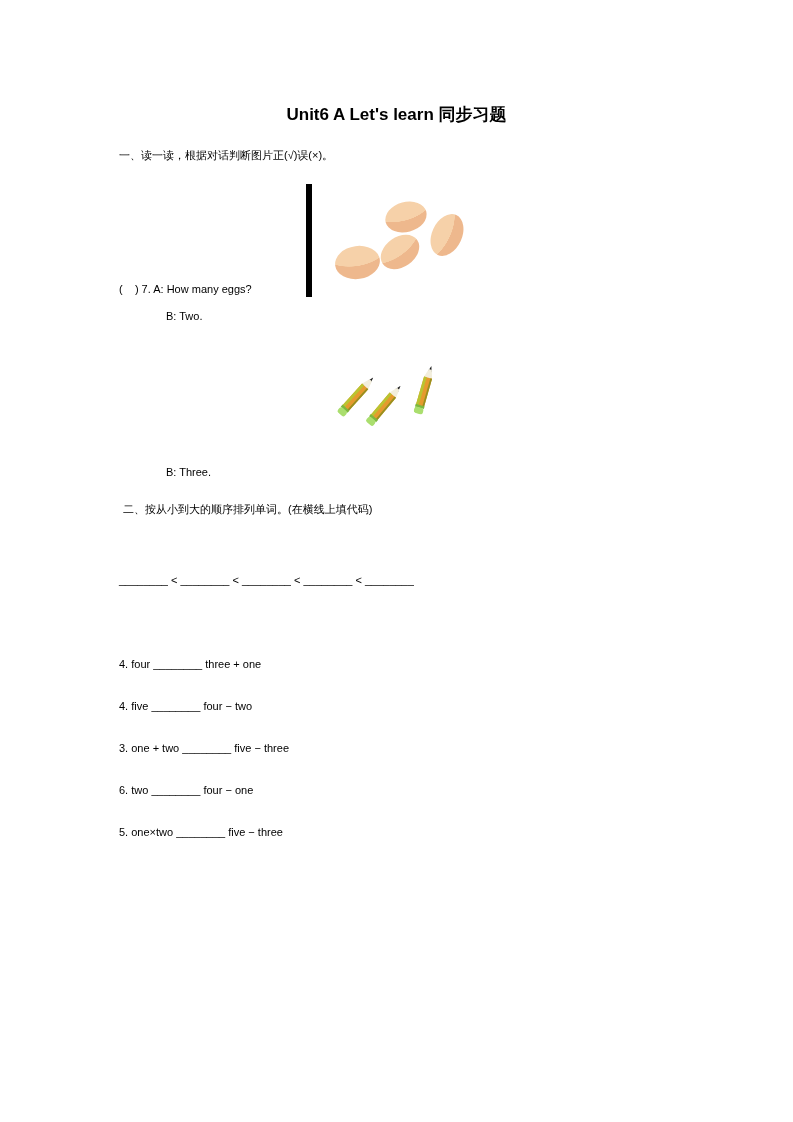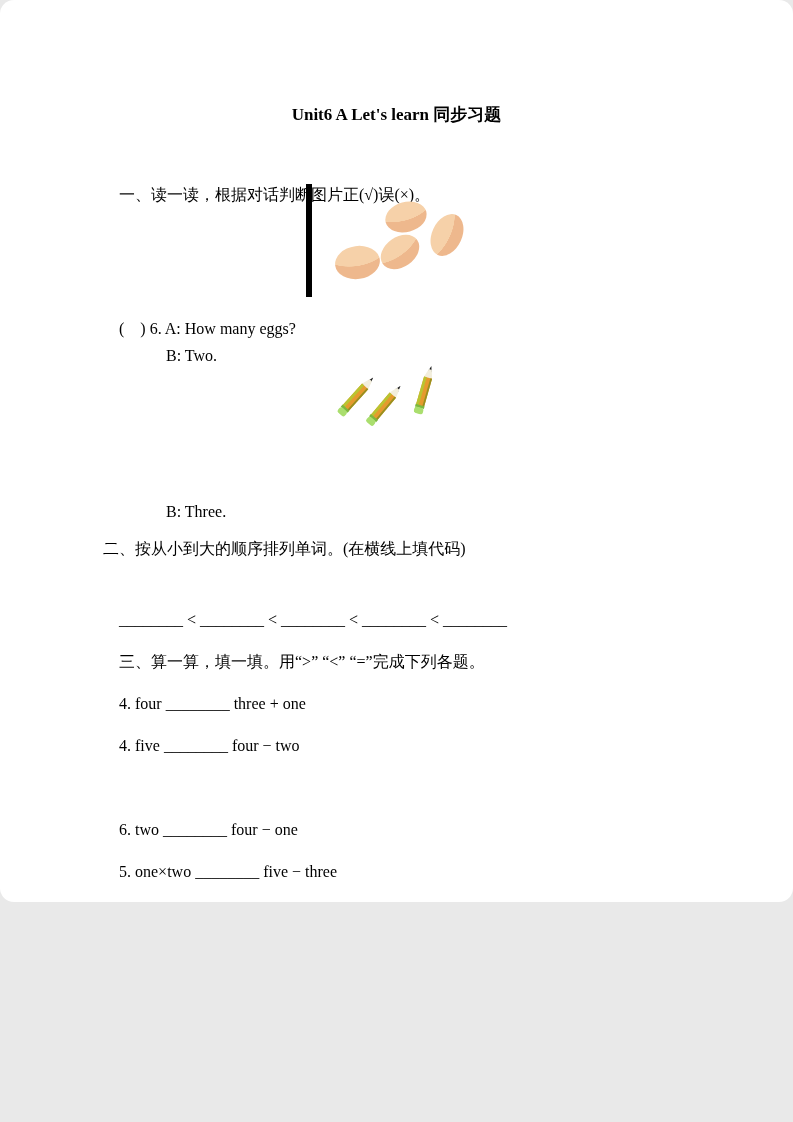--- a/index.html
+++ b/index.html
@@ -3,34 +3,32 @@
 <meta charset="utf-8">
 <style>
   html, body {
     margin: 0;
     padding: 0;
     background: #e9e9e9;
   }
   .page {
     position: relative;
     width: 793px;
-    height: 902px;
+    height: 1122px;
     margin: 0 auto;
     background: var(--background, #ffffff);
     color: var(--text, #000000);
-    font-family: Liberation Serif, serif;
+    font-family: Liberation Sans, sans-serif;
     overflow: hidden;
-    border-radius: 14px;
   }
   .line {
     position: absolute;
-    font-size: 16px;
+    font-size: 11px;
     line-height: 1.25;
     white-space: pre;
-    margin-top: 36px;
   }
   .title {
     position: absolute;
     top: 103px;
     left: 0;
     width: 100%;
     text-align: center;
     font-size: 17px;
     font-weight: bold;
     white-space: pre;
@@ -98,21 +96,21 @@
 
   <div class="divider-bar"></div>
 
   <div class="eggs-wrap">
     <div class="egg e1"></div>
     <div class="egg e2"></div>
     <div class="egg e3"></div>
     <div class="egg e4"></div>
   </div>
 
-  <div class="line" style="left:119px; top:283px;">(    ) 6. A: How many eggs?</div>
+  <div class="line" style="left:119px; top:283px;">(    ) 7. A: How many eggs?</div>
   <div class="line" style="left:166px; top:310px;">B: Two.</div>
 
   <div class="pencils-wrap">
     <div class="pencil p1">
       <svg viewBox="0 0 16 54" xmlns="http://www.w3.org/2000/svg">
         <polygon class="p-lead" points="8,0 10,6.5 6,6.5"></polygon>
         <polygon class="p-wood" points="6.4,4 9.6,4 12.5,13 3.5,13"></polygon>
         <rect class="p-body" x="3.5" y="13" width="9" height="32"></rect>
         <rect class="p-stripe" x="3.5" y="13" width="3" height="32"></rect>
         <rect class="p-edge" x="10.6" y="13" width="1.9" height="32"></rect>
@@ -139,23 +137,23 @@
         <rect class="p-stripe" x="3.5" y="13" width="3" height="32"></rect>
         <rect class="p-edge" x="10.6" y="13" width="1.9" height="32"></rect>
         <rect class="p-band" x="3" y="44" width="10" height="3"></rect>
         <rect class="p-cap" x="3" y="46.5" width="10" height="7" rx="2.5"></rect>
       </svg>
     </div>
   </div>
 
   <div class="line" style="left:166px; top:466px;">B: Three.</div>
 
-  <div class="line" style="left:103px; top:503px;">二、按从小到大的顺序排列单词。(在横线上填代码)</div>
+  <div class="line" style="left:123px; top:503px;">二、按从小到大的顺序排列单词。(在横线上填代码)</div>
   <div class="line" style="left:119px; top:574px;">________ &lt; ________ &lt; ________ &lt; ________ &lt; ________</div>
 
-  <div class="line" style="left:119px; top:616px;">三、算一算，填一填。用“&gt;” “&lt;” “=”完成下列各题。</div>
 
   <div class="line" style="left:119px; top:658px;">4. four ________ three + one</div>
   <div class="line" style="left:119px; top:700px;">4. five ________ four − two</div>
+  <div class="line" style="left:119px; top:742px;">3. one + two ________ five − three</div>
   <div class="line" style="left:119px; top:784px;">6. two ________ four − one</div>
   <div class="line" style="left:119px; top:826px;">5. one×two ________ five − three</div>
 
 </div>
 
 </body></html>

